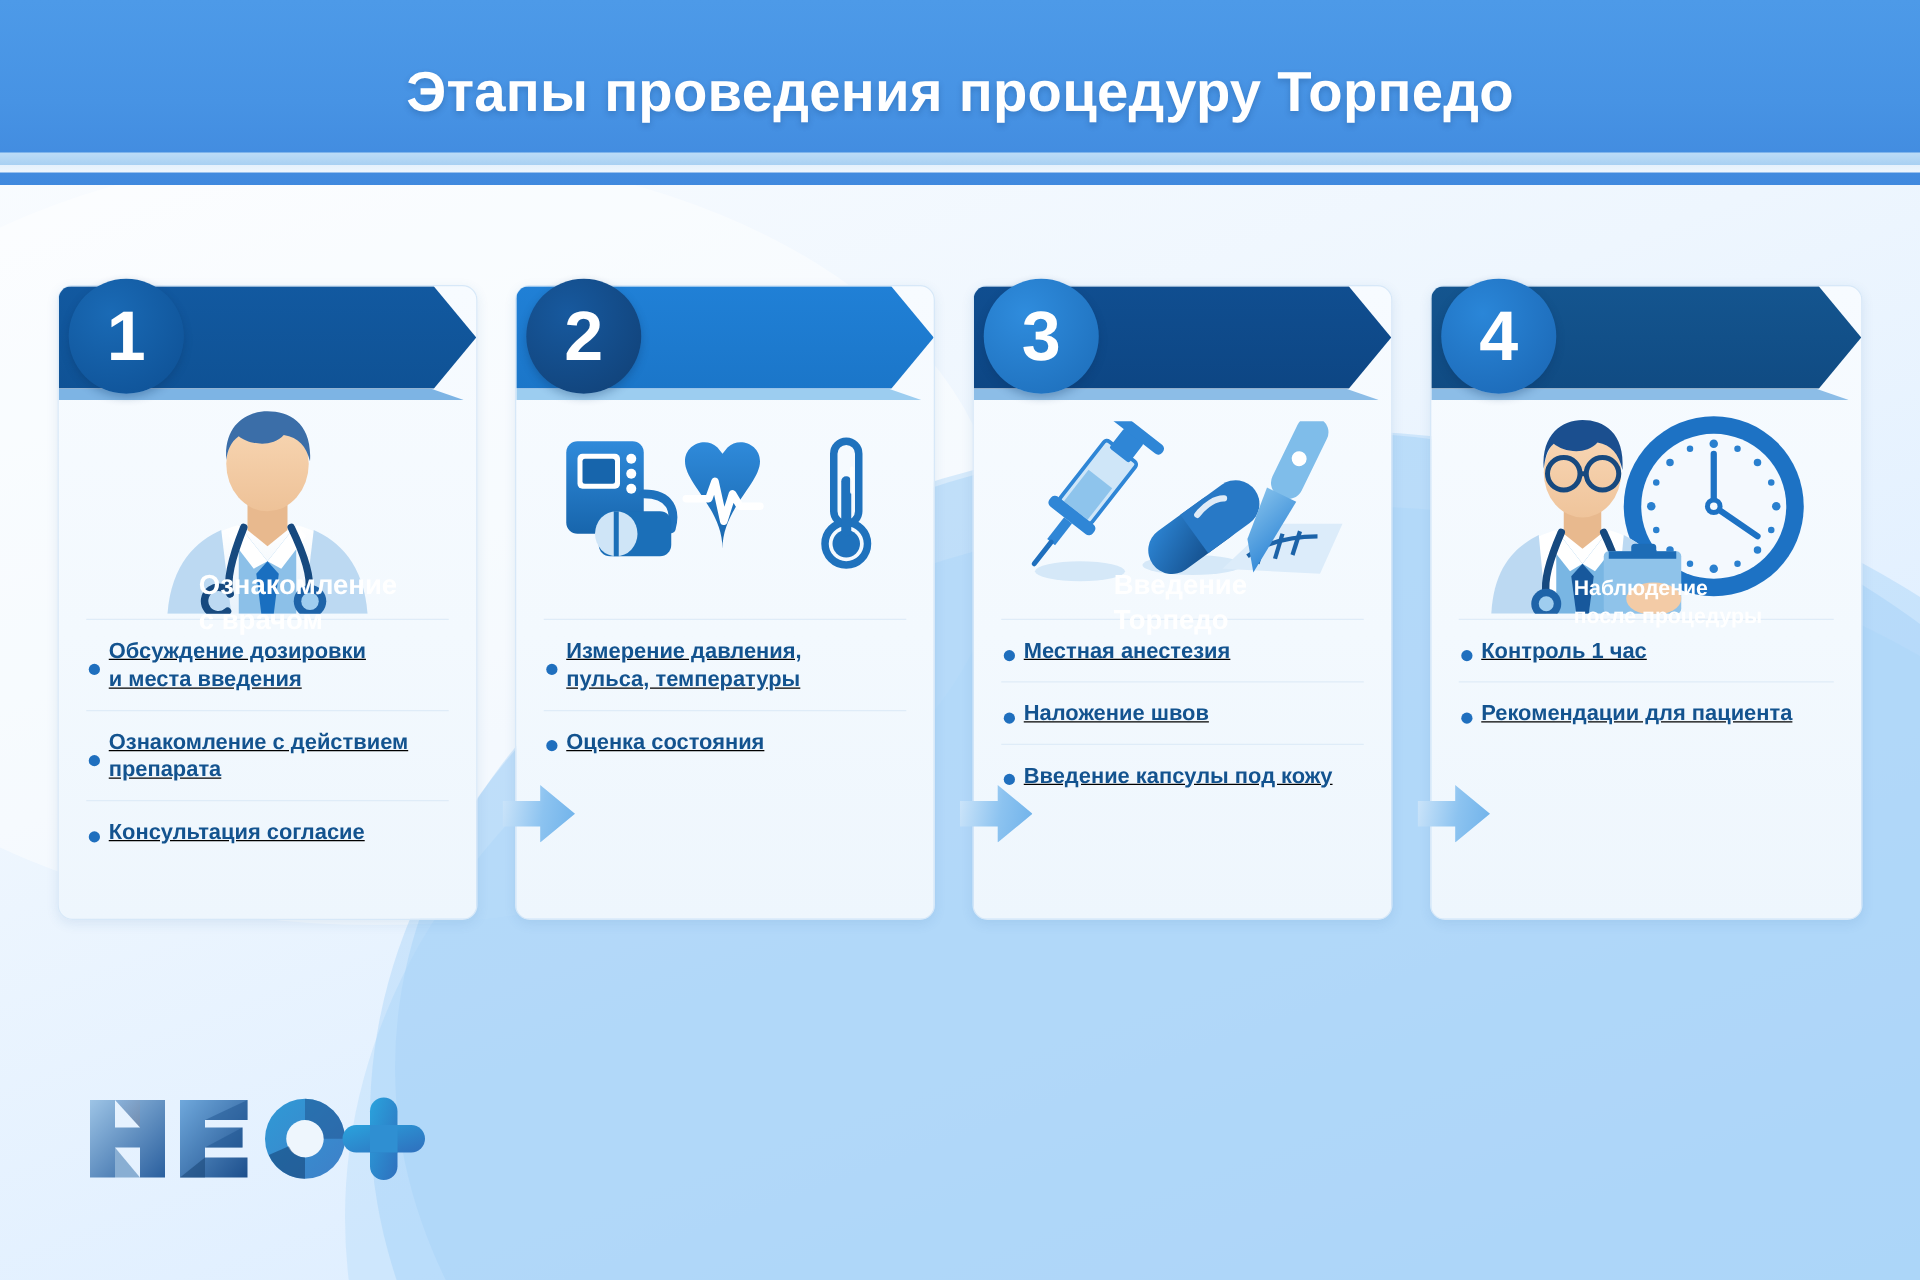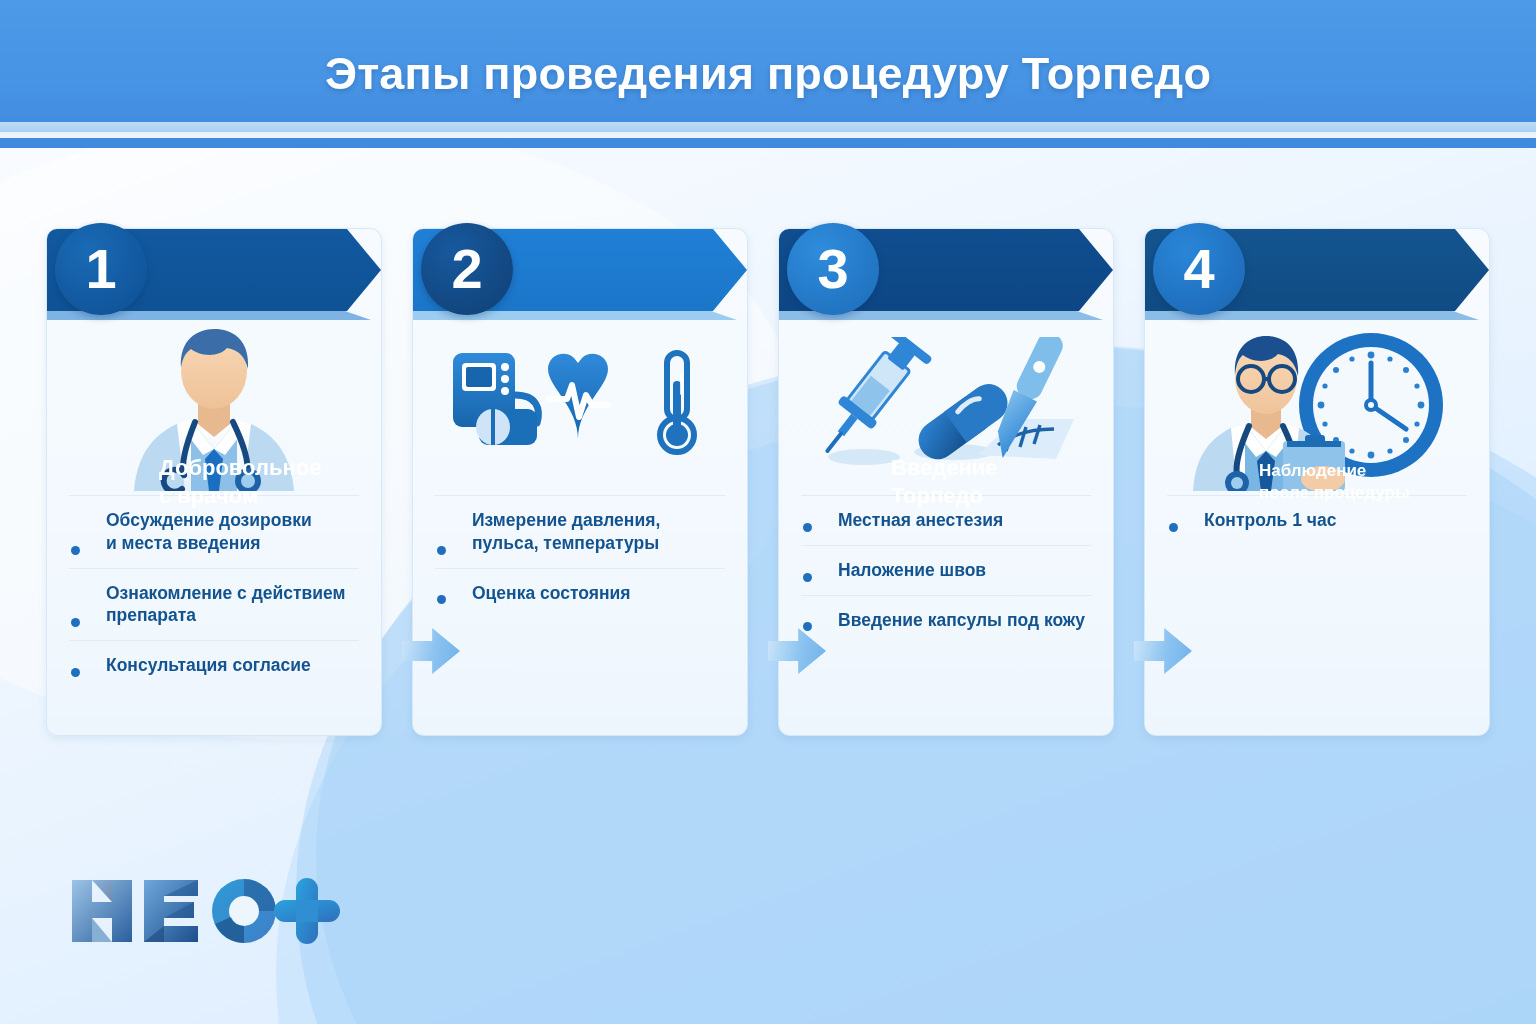--- a/index.html
+++ b/index.html
@@ -104,23 +104,24 @@
   .illus {
     position:absolute; left:0; top:92px; width:100%; height:172px;
     display:flex; align-items:center; justify-content:center;
   }
 
   
   .bullets {
     position:absolute; left:22px; right:22px; top:266px;
   }
   .bullet {
-    display:flex; align-items:flex-end; gap:26px;
+    display:flex; align-items:center; gap:7px;
     padding:13px 2px 13px 2px;
     border-top:1px solid #dfecf8;
+    text-decoration:underline;
   }
   .bullet:first-child { border-top:1px solid #dfecf8; }
   .dot {
     flex:none; width:9px; height:9px; border-radius:50%;
     background:#1f6fbe; margin-top:8px;
   }
   .btext {
     color:#13538f; font-size:17.5px; font-weight:bold; line-height:1.30;
     white-space:pre-line;
   }
@@ -154,21 +155,21 @@
 </div>
 <div class="header-stripe"></div>
 <div class="header-stripe2"></div>
 
 <div class="steps">
 
   <div class="card c1">
     <div class="banner"></div>
     <div class="banner-shadow"></div>
     <div class="badge">1</div>
-    <div class="banner-title">Добровольное
+    <div class="banner-title">Ознакомление
 с врачом</div>
 
     <div class="illus">
       <span>
         <svg width="230" height="168" viewBox="0 0 230 168">
           <defs>
             <linearGradient id="coat1" x1="0" y1="0" x2="0" y2="1">
               <stop offset="0" stop-color="#ffffff"></stop>
                 <stop offset="1" stop-color="#e8f2fb"></stop>
             </linearGradient>
@@ -418,20 +419,24 @@
           <ellipse cx="148" cy="156" rx="22" ry="13" fill="#f3cba6"></ellipse>
         </svg>
       </span>
     </div>
 
     <div class="bullets">
       <div class="bullet">
         <span class="dot"></span>
         <span class="btext">Контроль 1 час</span>
       </div>
+      <div class="bullet">
+        <span class="dot"></span>
+        <span class="btext">Рекомендации для пациента</span>
+      </div>
     </div>
   </div>
 
   <div class="arrow a1"></div>
   <div class="arrow a2"></div>
   <div class="arrow a3"></div>
 </div>
 
 <div class="logo">
   <svg width="280" height="78" viewBox="0 0 280 78">

